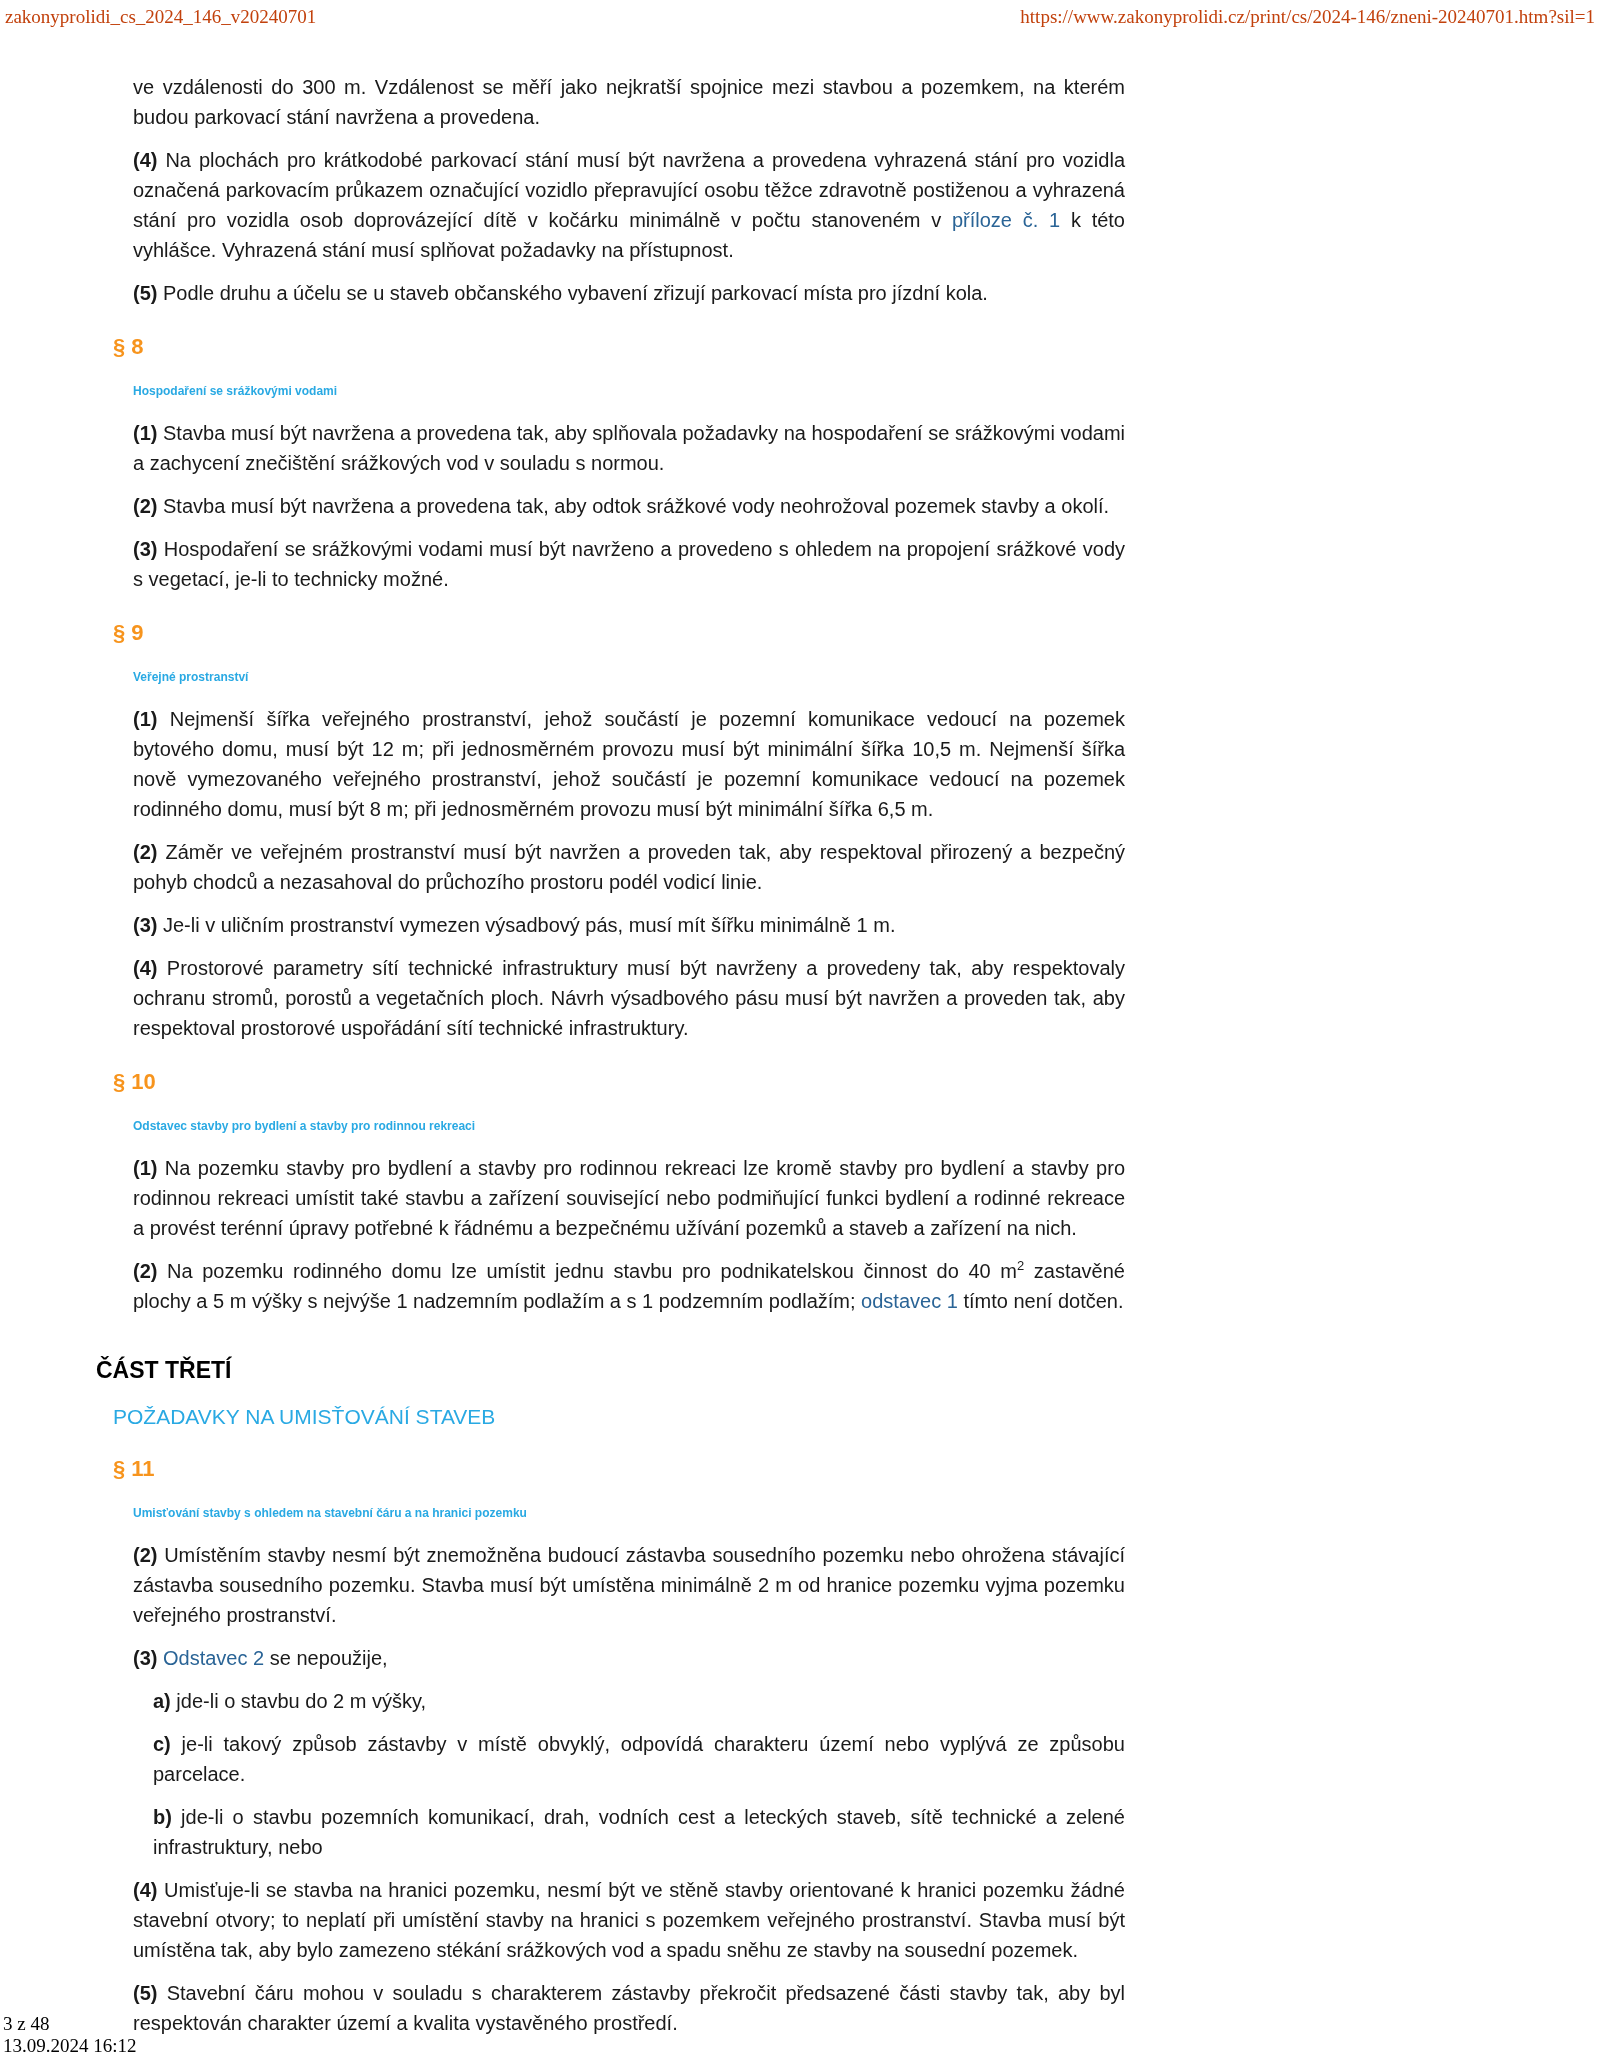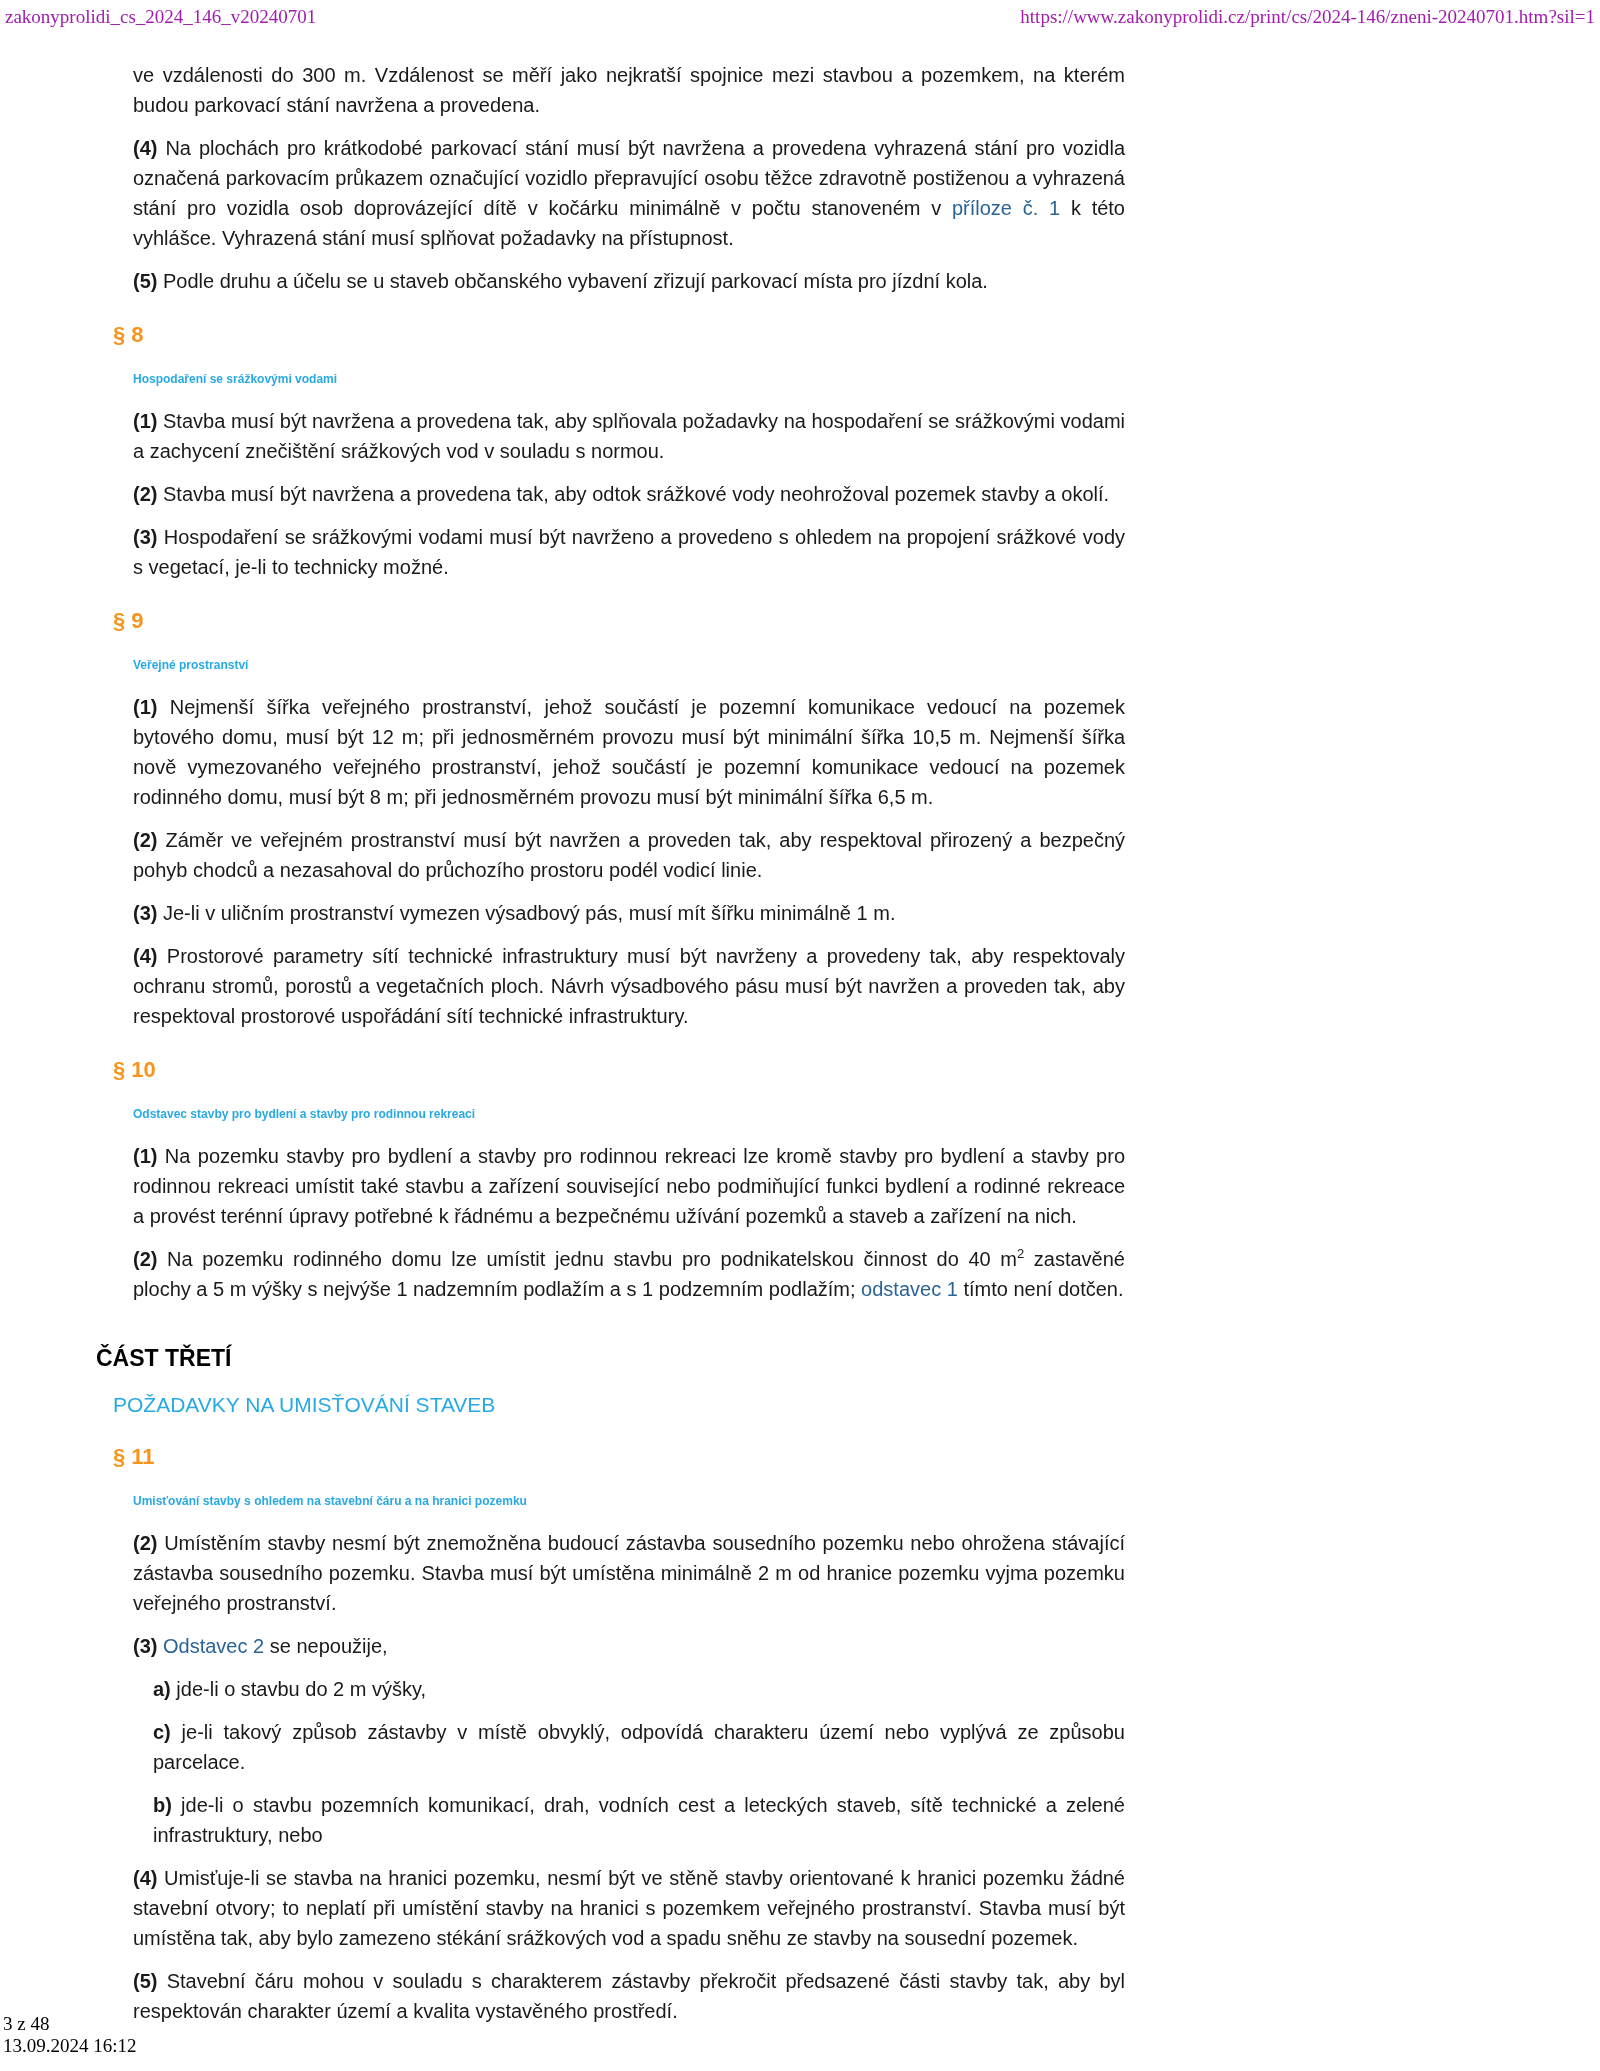--- a/index.html
+++ b/index.html
@@ -12,21 +12,21 @@
     position: relative;
     overflow: hidden;
   }
   .page-header {
     position: absolute;
     top: 6px; left: 5px; right: 5px;
     display: flex;
     justify-content: space-between;
     font-family: "Liberation Serif", serif;
     font-size: 19px;
-    color: #a21caf;
+    color: #c2410c;
     white-space: nowrap;
   }
   .page-footer {
     position: absolute;
     bottom: 14px; left: 3px; right: 5px;
     display: flex;
     justify-content: space-between;
     font-family: "Liberation Serif", serif;
     font-size: 19px;
     color: #000;
@@ -38,21 +38,21 @@
     left: 133px;
     width: 992px;
   }
   .para, .list-item {
     font-size: 20px;
     line-height: 30px;
     text-align: justify;
     margin: 13px 0;
     color: #1a1a1a;
   }
-  .content > :first-child { margin-top: 0; }
+  .content > :first-child { margin-top: 12px; }
   .list-item { margin-left: 20px; }
   .num { font-weight: 700; color: #1a1a1a; }
   .section {
     color: var(--orange, #f7941d);
     font-size: 22px;
     font-weight: 700;
     line-height: 26px;
     margin: 26px 0 16px -20px;
   }
   .title {

